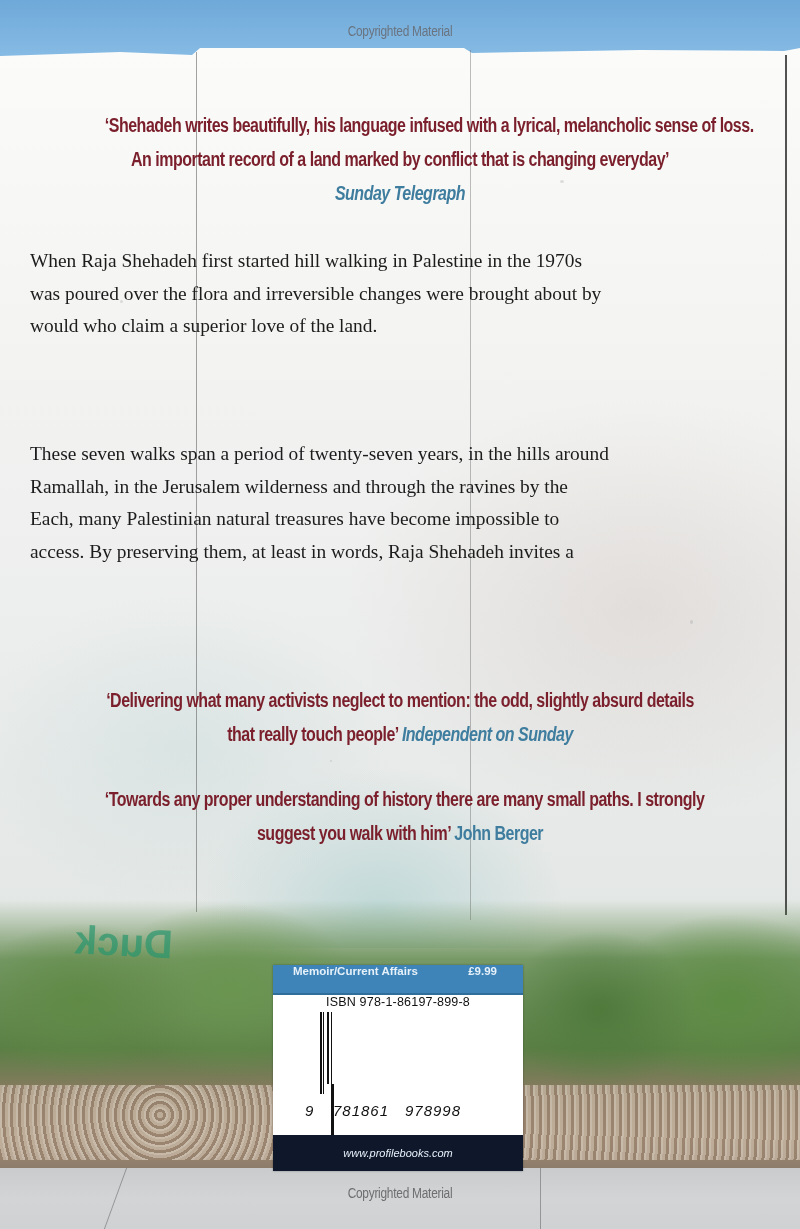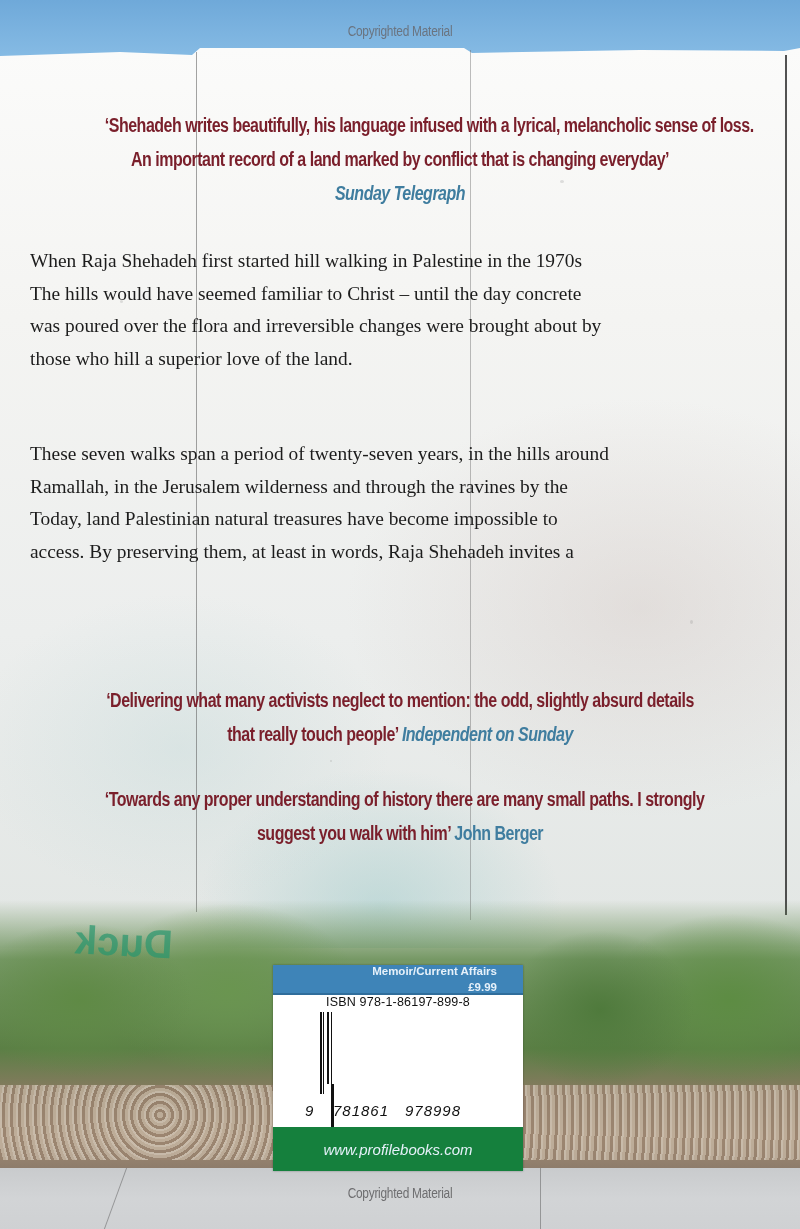--- a/index.html
+++ b/index.html
@@ -84,45 +84,44 @@
     }
     .sidewalk .crack { position: absolute; top: 0; height: 61px; width: 1px; background: rgba(90,90,90,0.5); }
 
     .barcode-box {
       position: absolute; left: 273px; top: 965px; width: 250px; height: 206px;
       background: #fff; box-shadow: 0 0 2px rgba(0,0,0,0.35);
     }
     .bc-head {
       height: 28px; background: #3e84b8; color: #e6f1fa;
       font-family: "Liberation Sans", sans-serif; font-size: 11.5px; font-weight: bold;
-      display: flex; justify-content: space-between; align-items: flex-end; padding: 0 26px 0 20px;
+      display: flex; justify-content: space-between; align-items: flex-start; padding: 0 26px 0 20px;
       border-bottom: 2px solid #2f6d9b;
-      flex-direction: column;
     }
     .bc-isbn {
       font-family: "Liberation Sans", sans-serif; font-size: 12.5px; color: #111;
       text-align: center; letter-spacing: 0.2px;
     }
     .bc-bars {
       position: relative; margin: 3px auto 0; width: 156px; height: 82px;
       display: flex; align-items: flex-start; gap: 0;
     }
     .bc-bars i { display: block; background: #111; height: 72px; }
     .bc-bars i.long { height: 82px; }
     .bc-bars b { display: block; height: 72px; }
     .bc-digits {
       position: absolute; left: 0; top: 137px; width: 250px;
       font-family: "Liberation Sans", sans-serif; font-size: 15px; color: #111; letter-spacing: 1px;
     }
     .bc-digits .lead { position: absolute; left: 32px; }
     .bc-digits .g1 { position: absolute; left: 60px; }
     .bc-digits .g2 { position: absolute; left: 132px; }
     .bc-foot {
-      position: absolute; left: 0; bottom: 0; width: 250px; height: 44px; background: #15803d;
-      color: #e6f1fa; font-family: "Liberation Sans", sans-serif; font-size: 15px;
+      position: absolute; left: 0; bottom: 0; width: 250px; height: 36px; background: #0f172a;
+      color: #e6f1fa; font-family: "Liberation Sans", sans-serif; font-size: 11px;
       display: flex; align-items: center; justify-content: center;
     }
   </style>
 </head>
 <body>
 
 
 
 <div class="sky"></div>
 <div class="copyright top">Copyrighted Material</div>
@@ -137,29 +136,28 @@
 <div class="speck" style="left:330px;top:760px;width:2px;height:2px"></div>
 
 <div class="quote q1">
   <span class="line">‘Shehadeh writes beautifully, his language infused with a lyrical, melancholic sense of loss.</span>
   <span class="line">An important record of a land marked by conflict that is changing everyday’</span>
   <span class="line"><span class="src">Sunday Telegraph</span></span>
 </div>
 
 <div class="para p1">
   <span class="line">When Raja Shehadeh first started hill walking in Palestine in the 1970s</span>
-  <span class="line">The hills would have seemed familiar to Christ – until the day concrete</span>
   <span class="line">was poured over the flora and irreversible changes were brought about by</span>
-  <span class="line">those who hill a superior love of the land.</span>
+  <span class="line">would who claim a superior love of the land.</span>
 </div>
 
 <div class="para p2">
   <span class="line">These seven walks span a period of twenty-seven years, in the hills around</span>
   <span class="line">Ramallah, in the Jerusalem wilderness and through the ravines by the</span>
-  <span class="line">Today, land Palestinian natural treasures have become impossible to</span>
+  <span class="line">Each, many Palestinian natural treasures have become impossible to</span>
   <span class="line">access. By preserving them, at least in words, Raja Shehadeh invites a</span>
 </div>
 
 <div class="quote q2">
   <span class="line">‘Delivering what many activists neglect to mention: the odd, slightly absurd details</span>
   <span class="line"><span>that really touch people’</span> <span class="src">Independent on Sunday</span></span>
 </div>
 
 <div class="quote q3">
   <span class="line">‘Towards any proper understanding of history there are many small paths. I strongly</span>

